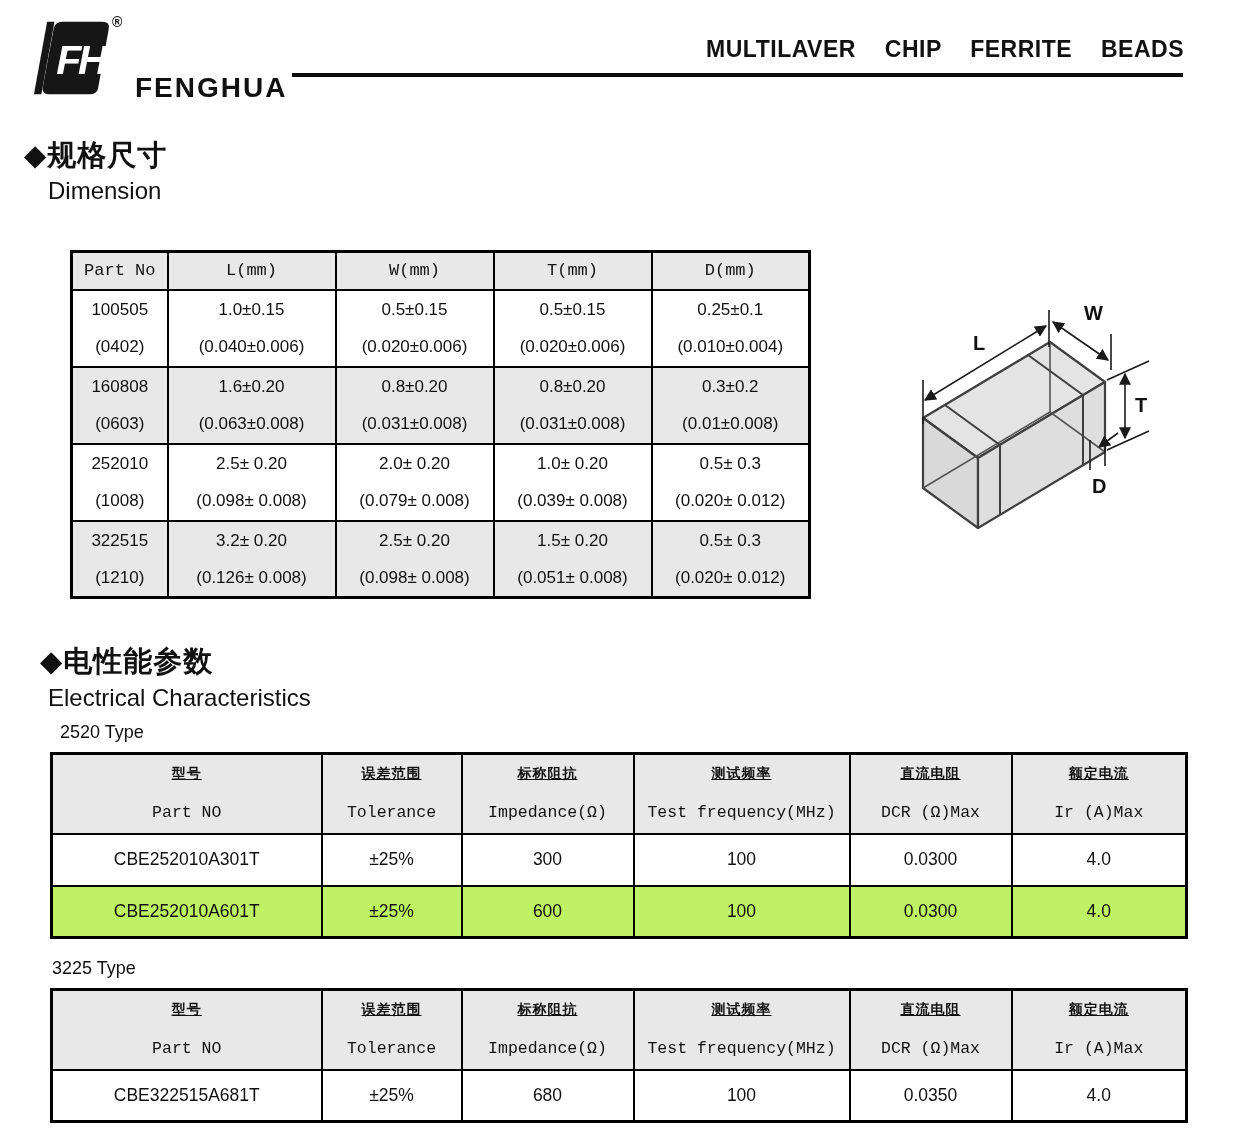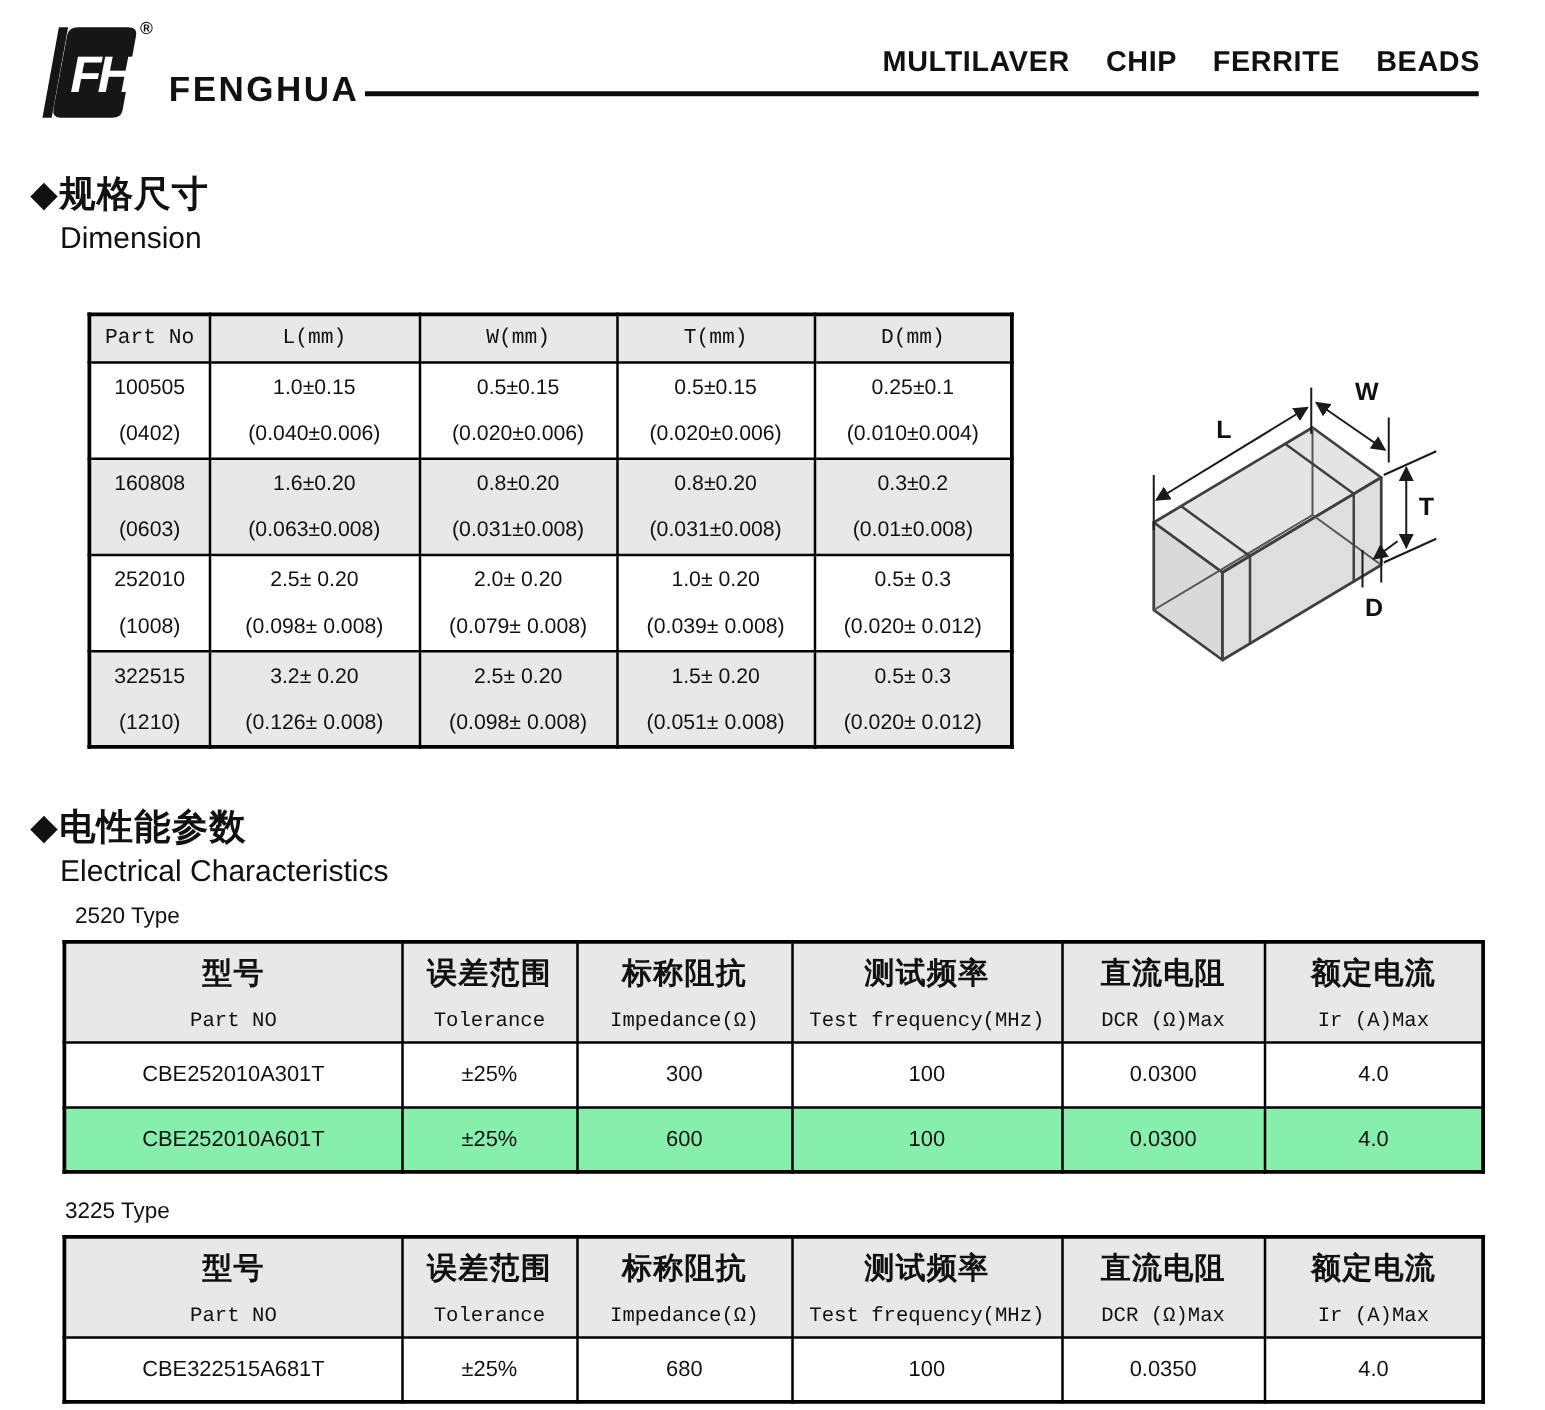--- a/index.html
+++ b/index.html
@@ -9,21 +9,21 @@
     font-family:"Liberation Sans","DejaVu Sans",sans-serif; color:#111;
     overflow:hidden;
   }
   .abs { position:absolute; }
   .mono { font-family:"Liberation Mono","DejaVu Sans Mono",monospace; }
 
   
   .logo-mark { position:absolute; left:20px; top:12px; width:92px; height:92px; }
   .logo-reg { position:absolute; left:112px; top:14px; font-size:14px; font-weight:bold; }
   .logo-cn { position:absolute; left:133px; top:20px; font-size:31px; font-weight:bold; letter-spacing:4px; }
-  .logo-en { position:absolute; left:135px; top:56px; font-size:28px; font-weight:bold; letter-spacing:2px; }
+  .logo-en { position:absolute; left:135px; top:72px; font-size:28px; font-weight:bold; letter-spacing:2px; }
   .page-title { position:absolute; right:52px; top:36px; font-size:23px; font-weight:bold;
                 letter-spacing:.5px; word-spacing:22px; white-space:nowrap; }
   .rule { position:absolute; left:292px; top:73px; width:891px; height:4px; background:#0b0b0b; }
 
   
   .h-cn { position:absolute; font-size:29px; font-weight:600; letter-spacing:1px; }
   .h-en { position:absolute; font-size:24px; }
   .type-label { position:absolute; font-size:18px; }
 
   
@@ -34,24 +34,24 @@
   .dim-table td { height:77px; font-size:17px; }
   .dim-table tr.shaded td { background:#e8e8e8;text-align:right; }
   .cell2 { height:100%; display:flex; flex-direction:column; justify-content:space-around; align-items:center; }
   .cell2 .ln { line-height:1; }
 
   
   .elec-table { left:50px; top:752px; width:1135px; border:3px solid #000; }
   .elec-table2 { top:988px; }
   .elec-table th, .elec-table td { border:2px solid #000; text-align:center; vertical-align:middle; padding:0; }
   .elec-table th { height:80px; background:#e8e8e8; font-weight:normal; }
-  .elec-table th .cjk { font-size:24px; font-weight:600; letter-spacing:1px; }
+  .elec-table th .cjk { font-size:14px; font-weight:600; letter-spacing:1px;text-decoration:underline; }
   .elec-table th .en  { font-size:16.5px; }
   .elec-table td { height:52px; font-size:17.5px; }
-  .elec-table tr.shaded td { background:#86efac;margin-top:44px; }
+  .elec-table tr.shaded td { background:#bef264;margin-top:44px; }
 
   .diagram { position:absolute; left:893px; top:290px; width:310px; height:245px; }
 </style>
 </head>
 <body>
 
 <div class="page">
 
   <svg class="logo-mark" viewBox="0 0 112 100" aria-hidden="true">
     <path d="M33,6 L42,6 L26,94 L17,94 Z" fill="#161616"></path>
@@ -251,21 +251,21 @@
       <line x1="225" y1="143" x2="206" y2="157" marker-end="url(#ah)"></line>
     </g>
     <g font-family="Liberation Sans, sans-serif" font-size="20" font-weight="bold" fill="#111">
       <text x="80" y="60">L</text>
       <text x="191" y="30">W</text>
       <text x="242" y="122">T</text>
       <text x="199" y="203">D</text>
     </g>
   </svg>
 
-  <div class="h-cn abs" style="left:24px;top:642px">◆电性能参数</div>
+  <div class="h-cn abs" style="left:40px;top:642px">◆电性能参数</div>
   <div class="h-en abs" style="left:48px;top:684px">Electrical Characteristics</div>
 
   <div class="type-label" style="left:60px;top:722px">2520 Type</div>
   <table class="elec-table">
       <colgroup>
         <col style="width:270px">
         <col style="width:140px">
         <col style="width:172px">
         <col style="width:216px">
         <col style="width:162px">

